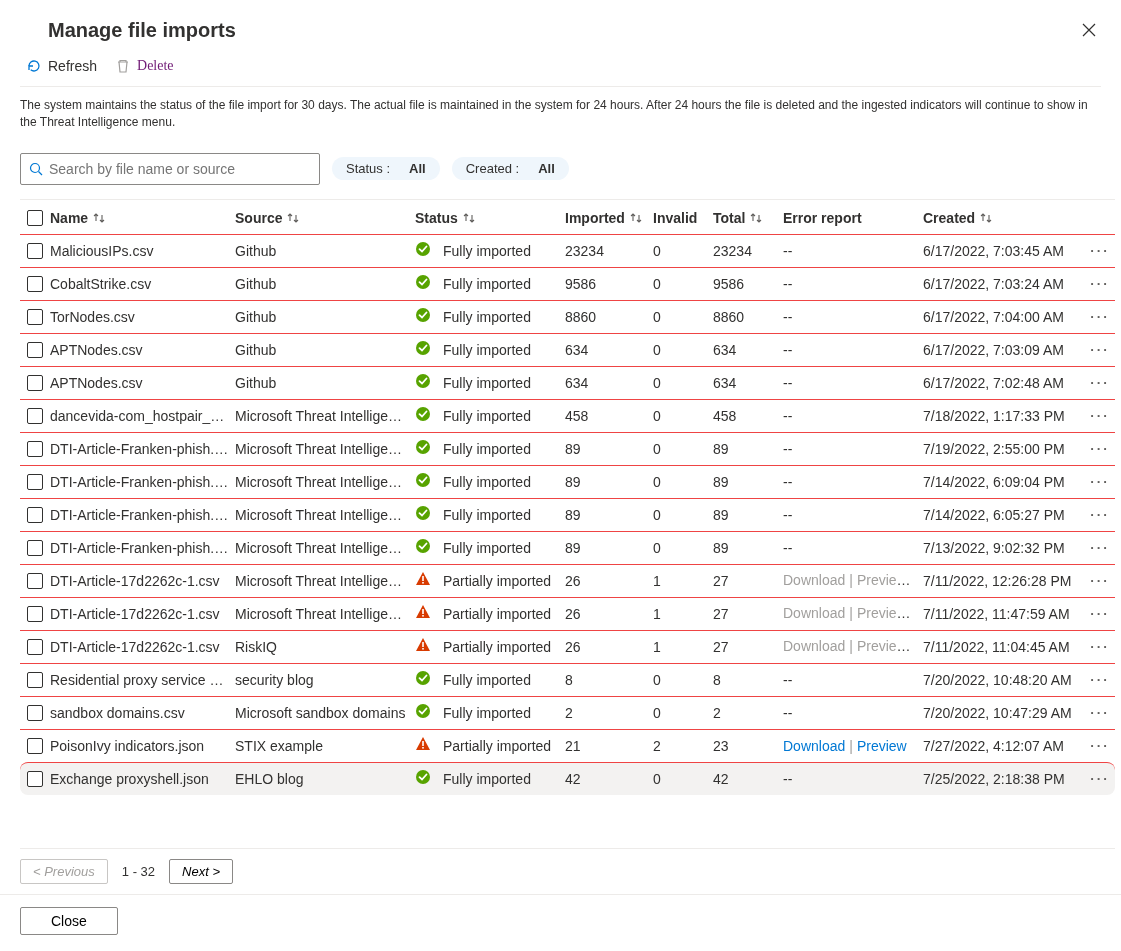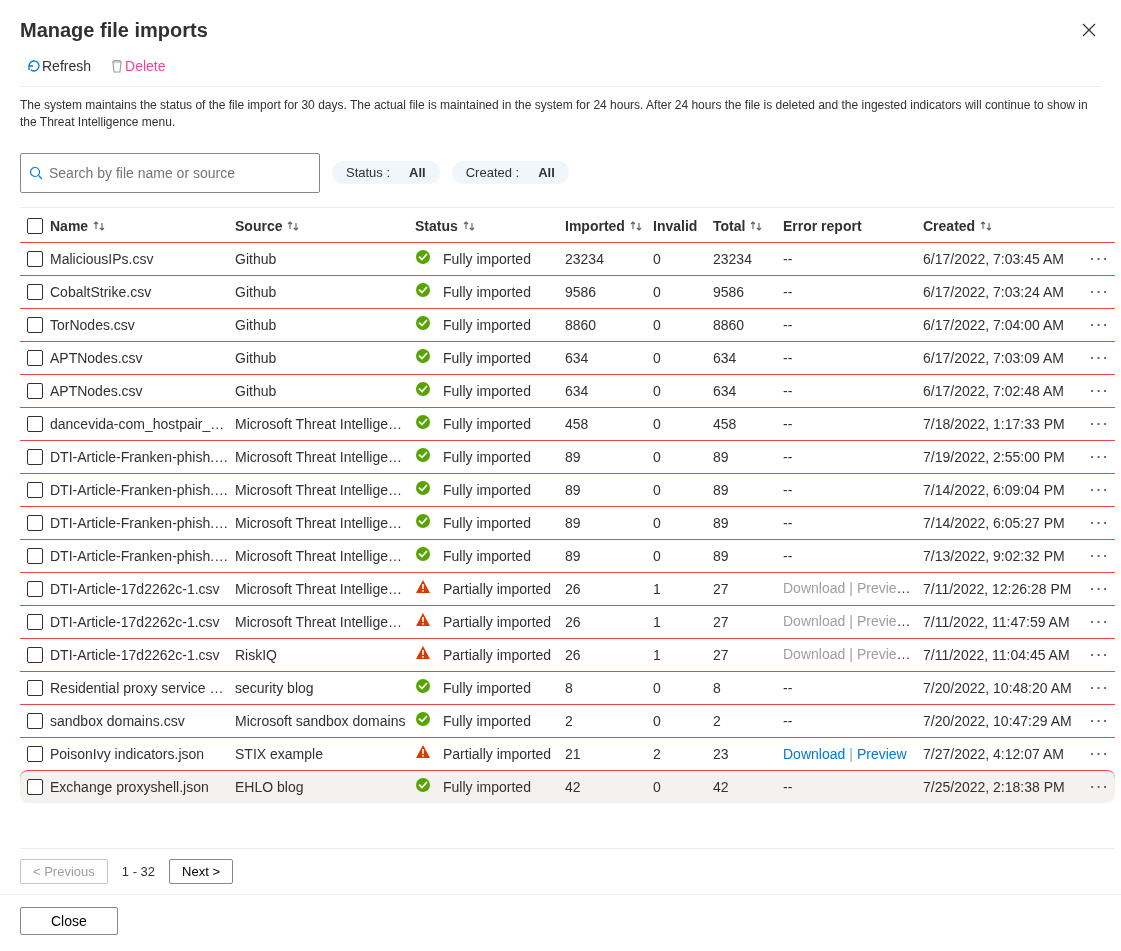--- a/index.html
+++ b/index.html
@@ -1,28 +1,28 @@
 <!DOCTYPE html>
 <html><head>
 <meta charset="utf-8">
 <style>
   * { box-sizing: border-box; margin: 0; padding: 0; }
   html, body { width: 1121px; height: 951px; font-family: "Segoe UI", Arial, sans-serif; font-size: 14px; color: #323130; background: #fff; }
   .panel { width: 100%; height: 100%; display: flex; flex-direction: column; }
-  .header { padding: 18px 20px 12px 20px; display: flex; align-items: center; justify-content: space-between; }
+  .header { padding: 18px 20px 12px 20px; display: flex; align-items: center; justify-content: space-between; margin-left: 28px; }
   .header h1 { font-size: 20px; font-weight: 600; }
   .close-btn { width: 24px; height: 24px; display: flex; align-items: center; justify-content: center; cursor: pointer; color: #323130; font-size: 16px; background: none; border: none; }
   .toolbar { display: flex; align-items: center; gap: 18px; padding: 4px 20px 12px 26px; }
-  .tool-btn { display: flex; align-items: center; background: none; border: none; font-size: 14px; cursor: pointer; color: #323130; }
-  .tool-btn.disabled { color: #ec4899; cursor: default; }
+  .tool-btn { display: flex; align-items: center; gap: 6px; background: none; border: none; font-size: 14px; cursor: pointer; color: #323130; }
+  .tool-btn.disabled { color: #701a75; cursor: default; font-family: Liberation Serif, serif; }
   .tool-icon { width: 16px; height: 16px; display: inline-flex; align-items: center; justify-content: center; }
   .divider { border: none; border-top: 1px solid #edebe9; margin: 0 20px; }
   .desc { padding: 10px 20px 14px 20px; font-size: 12px; line-height: 1.4; color: #323130; }
   .filters { display: flex; align-items: center; gap: 12px; padding: 8px 20px 10px 20px; }
-  .search-wrap { border: 1px solid #8a8886; border-radius: 2px; display: flex; align-items: center; padding: 4px 8px; width: 300px; height: 40px; }
+  .search-wrap { border: 1px solid #8a8886; border-radius: 2px; display: flex; align-items: center; padding: 4px 8px; width: 300px; height: 32px; }
   .search-wrap input { border: none; outline: none; font-size: 14px; flex: 1; }
   .search-ico { color: #0078d4; margin-right: 6px; display: inline-flex; }
   .pill { background: #eff6fc; color: #323130; border-radius: 14px; padding: 4px 14px; font-size: 13px; display: inline-flex; align-items: flex-start; cursor: pointer; }
   .pill b { font-weight: 600; margin-left: 19px; }
   .table-wrap { flex: 1; overflow-y: scroll; margin: 4px 6px 0 20px; border-top: 1px solid #edebe9; border-bottom: 1px solid #edebe9; position: relative; }
   .thead, .trow { display: grid; grid-template-columns: 30px 185px 180px 150px 88px 60px 70px 140px 165px 32px; align-items: center; }
   .thead { font-weight: 600; font-size: 14px; color: #323130; padding: 10px 0 8px 0; background: #fff; position: sticky; top: 0; z-index: 2; }
   .th { display: flex; align-items: center; gap: 4px; white-space: nowrap; }
   .sort-ico { display: inline-flex; color: #605e5c; }
   .trow { border-top: 1px solid #ef4444; min-height: 32px; padding: 4px 0; font-size: 14px; }
@@ -32,21 +32,21 @@
   .chk { width: 16px; height: 16px; border: 1px solid #323130; border-radius: 2px; background: #fff; cursor: pointer; }
   .status-cell { display: flex; align-items: center; gap: 12px; }
   .ico-ok { width: 16px; height: 16px; }
   .ico-warn { width: 16px; height: 16px; }
   .err-links a { color: #0078d4; text-decoration: none; cursor: pointer; }
   .err-links.inact a { color: #a19f9d; cursor: default; }
   .err-links .sep { color: #a19f9d; margin: 0 4px; }
   .info-ico { color: #a19f9d; margin-left: 2px; font-size: 12px; }
   .more-btn { width: 24px; height: 24px; display: flex; align-items: center; justify-content: center; cursor: pointer; color: #605e5c; background: none; border: none; letter-spacing: 2px; font-weight: bold; }
   .pager { display: flex; align-items: center; gap: 14px; padding: 10px 20px; }
-  .pager-btn { border: 1px solid #8a8886; background: #fff; padding: 4px 12px; font-size: 13px; border-radius: 2px; cursor: pointer; }
+  .pager-btn { border: 1px solid #8a8886; background: #fff; padding: 4px 12px; font-size: 13px; border-radius: 2px; cursor: pointer; font-style: italic; }
   .pager-btn.disabled { color: #a19f9d; border-color: #c8c6c4; cursor: default; }
   .pager-info { font-size: 13px; }
   .footer { border-top: 1px solid #edebe9; padding: 12px 20px 16px 20px; margin-top: auto; }
   .close-foot { border: 1px solid #8a8886; background: #fff; padding: 5px 30px; font-size: 14px; border-radius: 2px; cursor: pointer; }
   
   .table-wrap::-webkit-scrollbar { width: 16px; }
   .table-wrap::-webkit-scrollbar-thumb { background: #c8c6c4; border: 4px solid #fff; border-radius: 8px; }
 </style>
 </head>
 <body>

